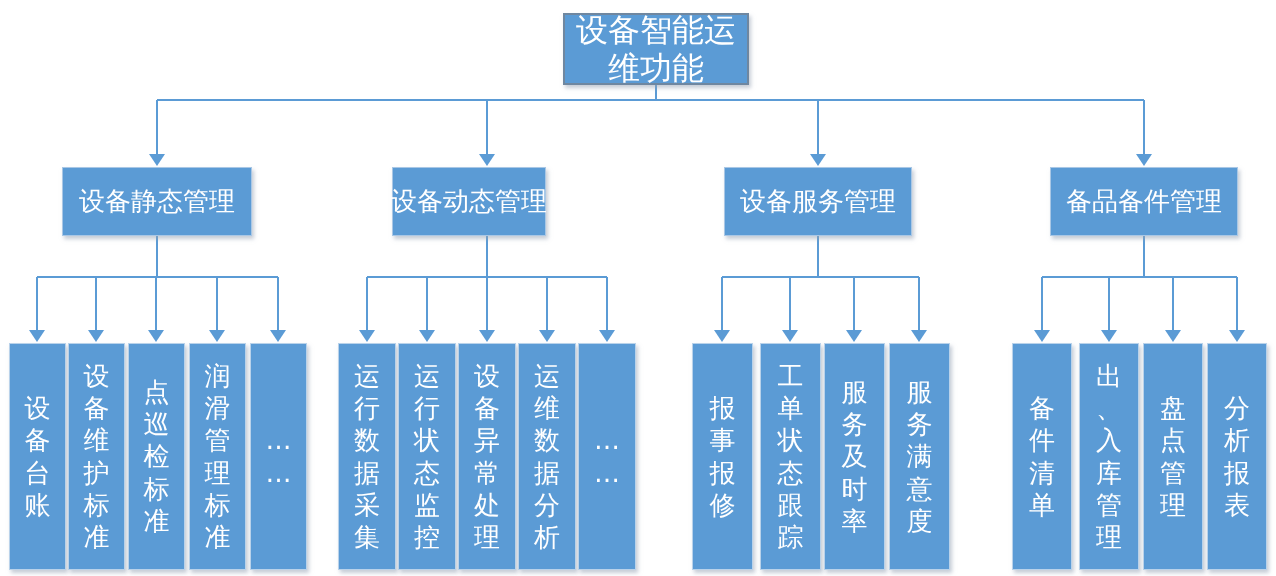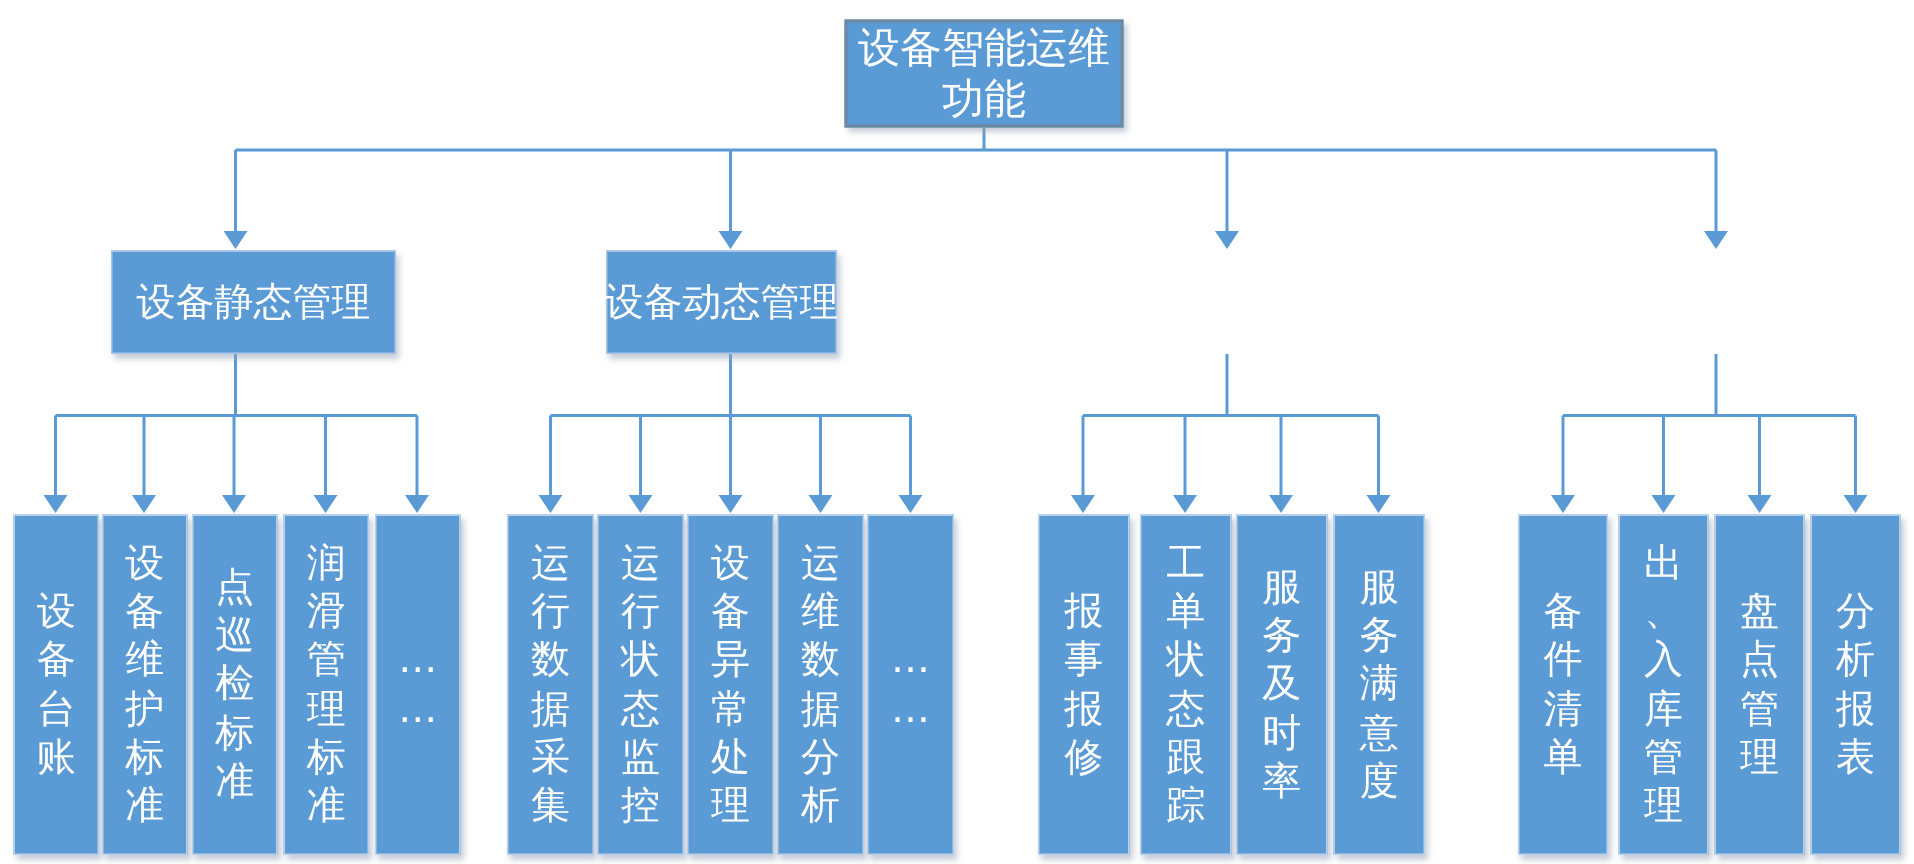--- a/index.html
+++ b/index.html
@@ -26,32 +26,31 @@
     align-items: center;
     justify-content: center;
     text-align: center;
     z-index: 1;
     box-shadow: 2px 3px 4px rgba(150,163,180,0.55);
   }
   .root-node {
     left: 563px; top: 13px;
     width: 186px; height: 72px;
     border: 2px solid #6f87a0;
-    font-size: 28px;
+    font-size: 32px;
     line-height: 1.2;
     padding: 0 4px;
     font-weight: 400;
   }
   .branch-node {
     top: 167px;
     height: 69px;
     border: 1px solid #a9c7e5;
     font-size: 26px;
     white-space: nowrap;
-    margin-left: 12px;
   }
   .leaf-node {
     top: 343px;
     height: 227px;
     border: 1px solid #b9d2ea;
     font-size: 26px;
     line-height: 1.24;
     white-space: pre-line;
   }
   
@@ -156,20 +155,22 @@
       <polygon points="1101,330 1117,330 1109,342"></polygon>
       <polygon points="1165,330 1181,330 1173,342"></polygon>
       <polygon points="1229,330 1245,330 1237,342"></polygon>
     </g>
   </svg>
 
   <div class="node root-node">设备智能运维功能</div>
 
   <div class="node branch-node b1">设备静态管理</div>
   <div class="node branch-node b2">设备动态管理</div>
+  <div class="node branch-node b3">设备服务管理</div>
+  <div class="node branch-node b4">备品备件管理</div>
 
   <div class="node leaf-node v-label l1-1">设
 备
 台
 账</div>
   <div class="node leaf-node v-label l1-2">设
 备
 维
 护
 标

